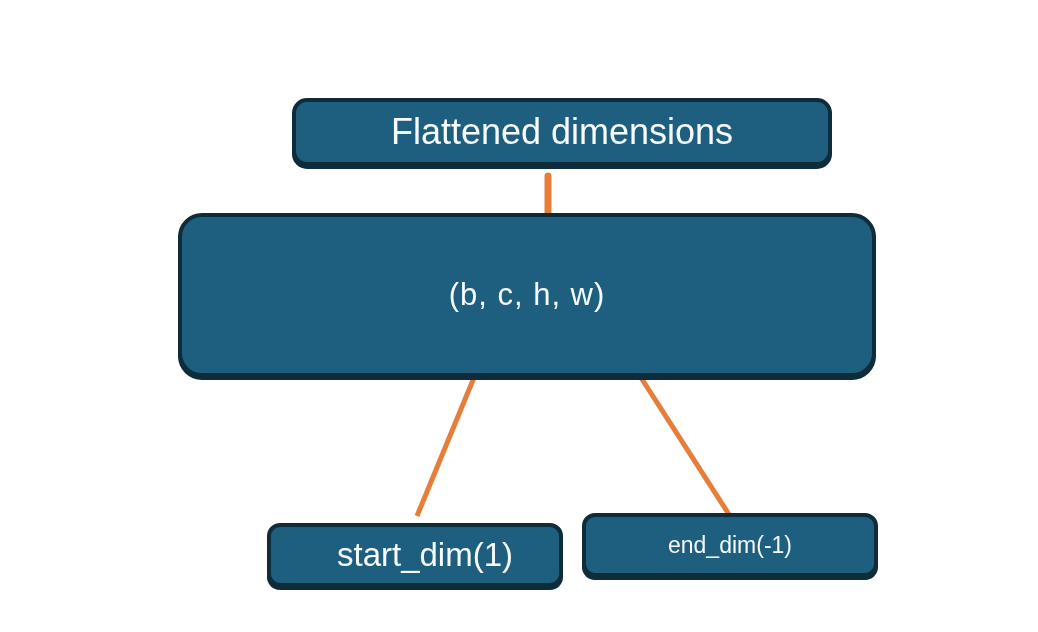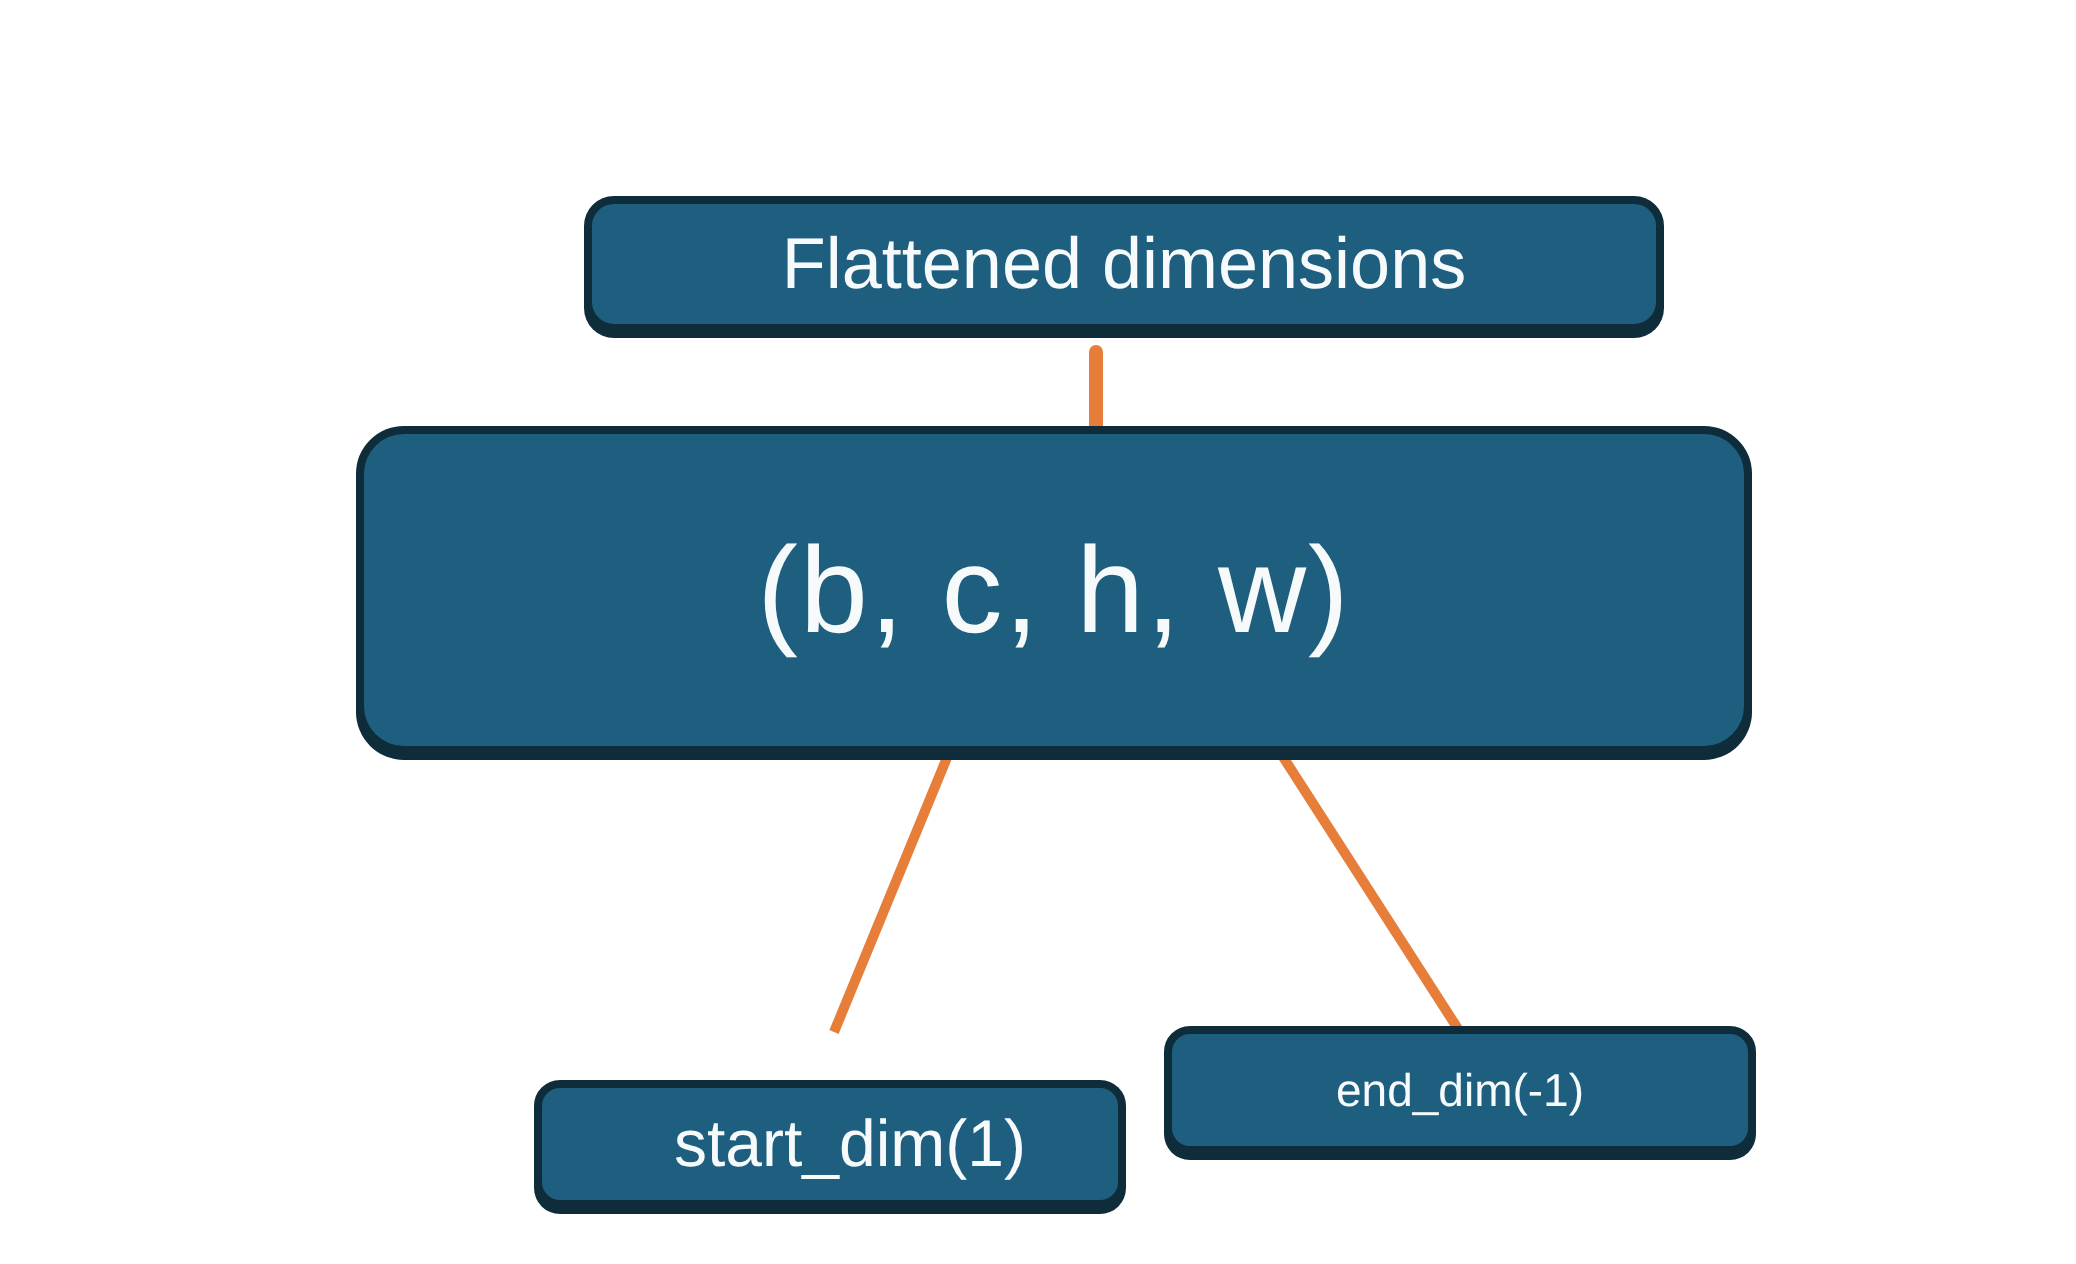--- a/index.html
+++ b/index.html
@@ -42,26 +42,26 @@
   .box-title {
     left: 292px; top: 98px;
     width: 540px; height: 68px;
     border-radius: 15px;
     font-size: 36px;
   }
   .box-tensor {
     left: 178px; top: 213px;
     width: 698px; height: 164px;
     border-radius: 24px;
-    font-size: 61px;
+    font-size: 31px;
     letter-spacing: 1px;
     align-items: center;
   }
   .box-start-dim {
-    left: 267px; top: 540px;
+    left: 267px; top: 523px;
     width: 296px; height: 64px;
     border-radius: 13px;
     font-size: 33px;
     padding-left: 20px;
   }
   .box-end-dim {
     left: 582px; top: 513px;
     width: 296px; height: 64px;
     border-radius: 13px;
     font-size: 23px;

